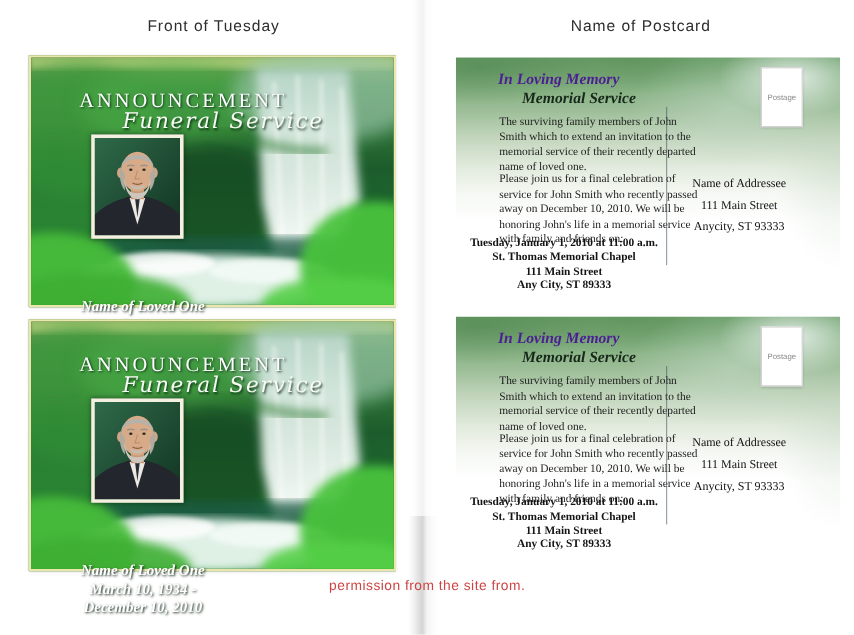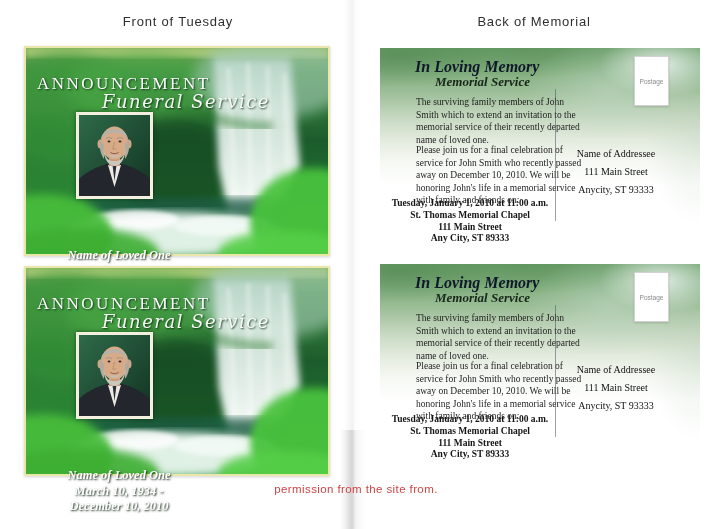--- a/index.html
+++ b/index.html
@@ -32,21 +32,21 @@
   
   .front-card{
     position:absolute;left:24px;width:302px;height:206px;
     border:2px solid #e9e7a9;background:#1c5c2c;
     box-shadow:0 1px 3px rgba(0,0,0,0.18);
   }
   .front-card.pos1{top:46px;}
   .front-card.pos2{top:266px;}
   .front-card svg.scene{position:absolute;left:0;top:0;width:100%;height:100%;}
   .fc-title{
-    position:absolute;left:11px;top:26px;
+    position:absolute;left:40px;top:26px;
     font-family:"Liberation Serif",serif;font-size:17px;letter-spacing:2.5px;
     color:#ffffff;text-shadow:1px 1px 2px rgba(0,30,10,0.85);white-space:nowrap;
   }
   .fc-subtitle{
     position:absolute;left:76px;top:43px;
     font-family:"DejaVu Serif",serif;font-style:italic;font-size:18px;letter-spacing:1.5px;
     color:#f6fbf4;text-shadow:1px 1px 2px rgba(0,30,10,0.8);white-space:nowrap;
   }
   .fc-photo{
     position:absolute;left:50px;top:64px;width:71px;height:81px;
@@ -73,21 +73,21 @@
       radial-gradient(ellipse 90px 45px at 88% 8%, rgba(228,238,232,0.95), rgba(228,238,232,0) 70%),
       radial-gradient(ellipse 120px 70px at 72% 20%, rgba(196,218,201,0.55), rgba(196,218,201,0) 72%),
       radial-gradient(ellipse 140px 45px at 6% 4%, rgba(70,124,70,0.5), rgba(70,124,70,0) 70%),
       radial-gradient(ellipse 170px 40px at 45% 1%, rgba(86,138,82,0.5), rgba(86,138,82,0) 72%),
       radial-gradient(ellipse 80px 130px at 100% 42%, rgba(192,211,192,0.35), rgba(192,211,192,0) 70%),
       linear-gradient(180deg,#6da16c 0%,#80ae7d 10%,#9dbe98 21%,#c3d6bd 32%,#e1eadc 43%,#f5f8f3 54%,#ffffff 65%);
   }
   .bc-title1{
     position:absolute;left:35px;top:10px;
     font-family:"Liberation Serif",serif;font-weight:bold;font-style:italic;
-    font-size:16px;color:#0f172a;white-space:nowrap;
+    font-size:13px;color:#4c1d95;white-space:nowrap;
   }
   .bc-title2{
     position:absolute;left:55px;top:26px;
     font-family:"Liberation Serif",serif;font-weight:bold;font-style:italic;
     font-size:13px;color:#17271a;white-space:nowrap;
   }
   .bc-para{
     position:absolute;left:20px;width:172px;
     font-family:"Liberation Serif",serif;font-size:9.5px;line-height:12.6px;color:#1d1d1d;margin-left:16px;
   }
@@ -111,21 +111,21 @@
     position:absolute;left:254px;top:8px;width:33px;height:48px;
     background:#ffffff;border:1px solid #d2d2d2;box-shadow:0 1px 2px rgba(0,0,0,0.15);
     display:flex;align-items:center;justify-content:center;
   }
   .bc-postage span{font-size:6.5px;color:#8a8a8a;font-family:"Liberation Sans",sans-serif;}
 </style>
 </head>
 <body>
 
 <div class="col-header front">Front of Tuesday</div>
-<div class="col-header back">Back of Memorial</div>
+<div class="col-header back">Name of Postcard</div>
 
 <div class="front-card pos1">
   <svg class="scene" viewBox="0 0 306 206" preserveAspectRatio="none">
     <defs>
       <linearGradient id="fgBase1" x1="0" y1="0" x2="0" y2="1">
         <stop offset="0" stop-color="#7fae5a"></stop>
           <stop offset="0.12" stop-color="#3e8a42"></stop>
         <stop offset="0.45" stop-color="#1c5c2c"></stop>
           <stop offset="0.72" stop-color="#1f6e30"></stop>
         <stop offset="1" stop-color="#2f9340"></stop>

